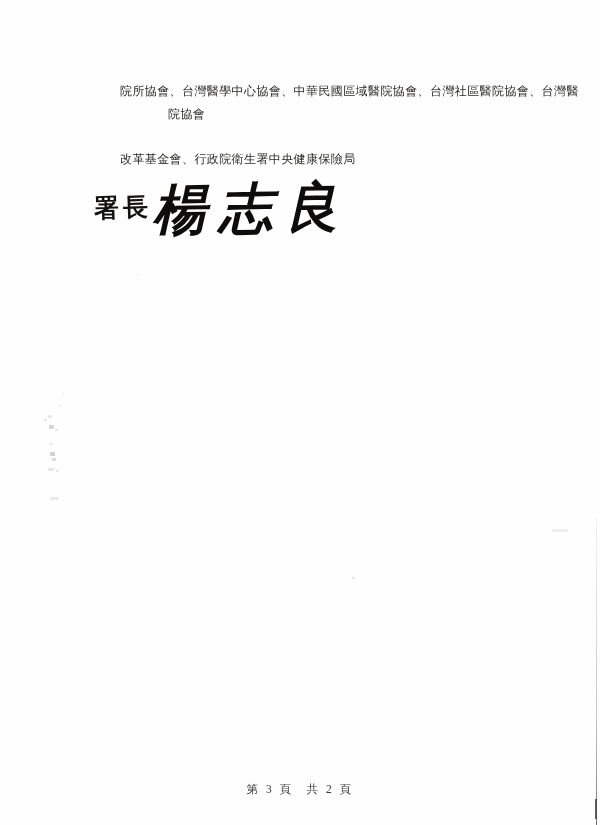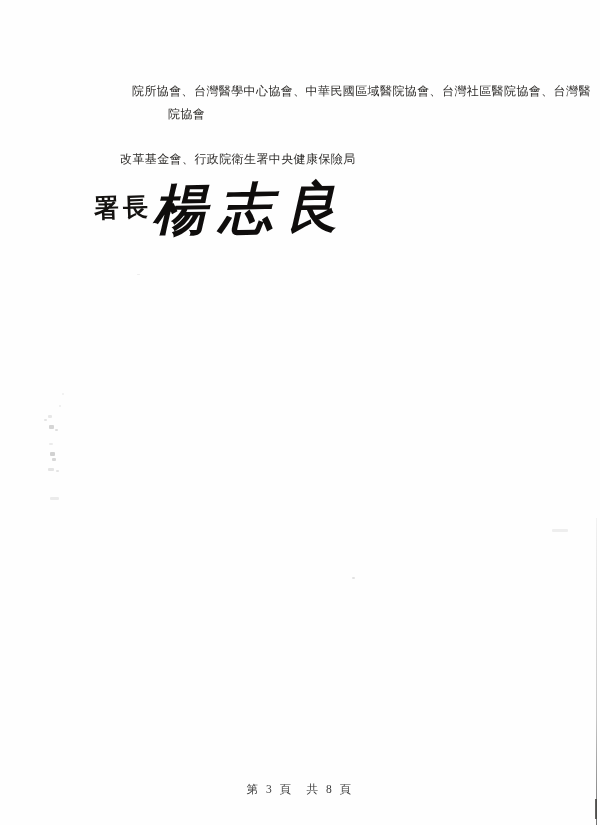--- a/index.html
+++ b/index.html
@@ -16,21 +16,21 @@
     font-family: "Liberation Serif", "DejaVu Serif", serif;
     color: #2b2b2b;
   }
   .doc-line {
     position: absolute;
     white-space: nowrap;
     font-size: 12px;
     line-height: 14px;
     color: #2e2c2a;
   }
-  .line-recipients-1 { left: 132px; top: 84px;  letter-spacing: 0.4px; }
+  .line-recipients-1 { left: 120px; top: 84px;  letter-spacing: 0.4px; }
   .line-recipients-2 { left: 120px; top: 107px; letter-spacing: 0.4px; padding-left: 48px; }
   .line-cc-1         { left: 85px;  top: 129px; letter-spacing: -1.2px; }
   .line-cc-2         { left: 120px; top: 152px; letter-spacing: 0.4px; }
 
   .signature-block {
     position: absolute;
     left: 0; top: 0;
     width: 600px; height: 0;
   }
   .sig-title {
@@ -126,16 +126,16 @@
   <i class="speck" style="left:56px;top:470px;width:3px;height:2px;opacity:.20"></i>
   <i class="speck" style="left:50px;top:497px;width:9px;height:3px;opacity:.15"></i>
   <i class="speck" style="left:137px;top:274px;width:3px;height:1px;opacity:.12"></i>
   <i class="speck" style="left:352px;top:577px;width:3px;height:2px;opacity:.22"></i>
   <i class="speck" style="left:552px;top:529px;width:16px;height:3px;opacity:.12"></i>
 
   <span class="edge-line"></span>
   <span class="edge-tick"></span>
 
   <div class="footer">
-    <span>第 3 頁</span><span class="gap"></span><span>共 8 頁</span>
+    <span>第 3 頁</span><span class="gap"></span><span>共 2 頁</span>
   </div>
 
 </div>
 
 </body></html>

